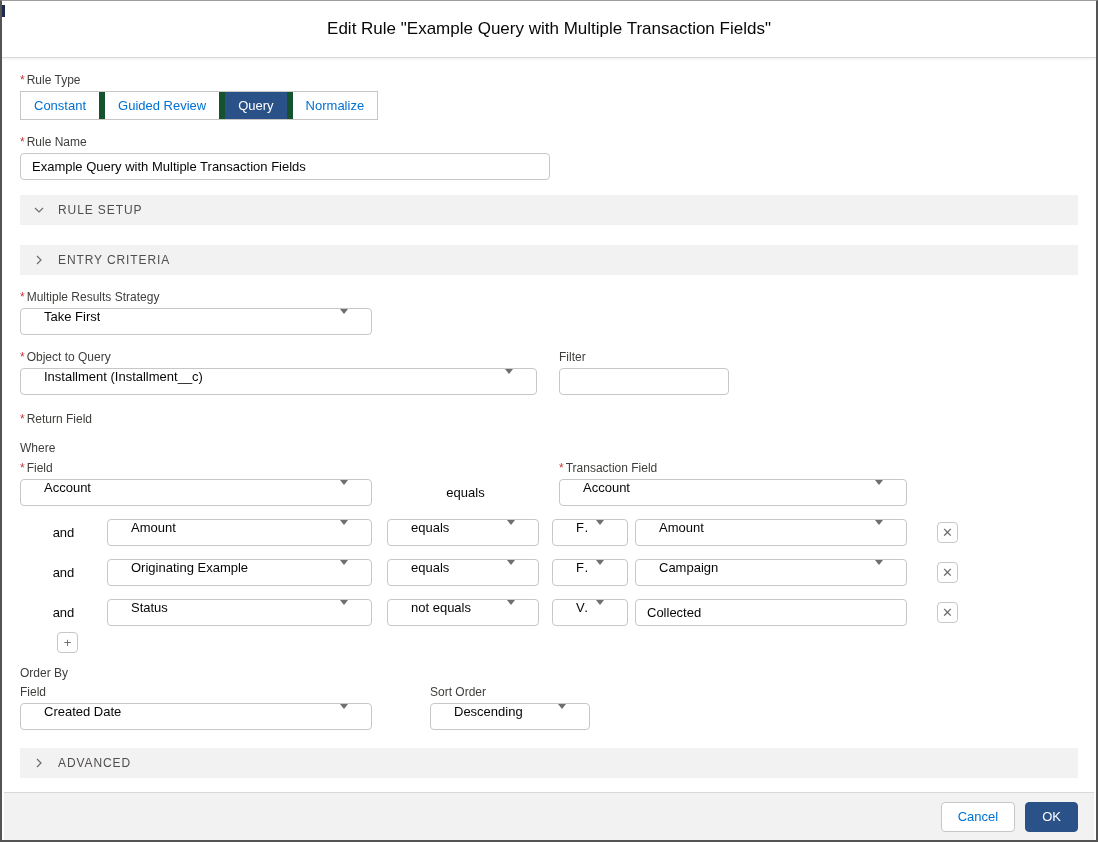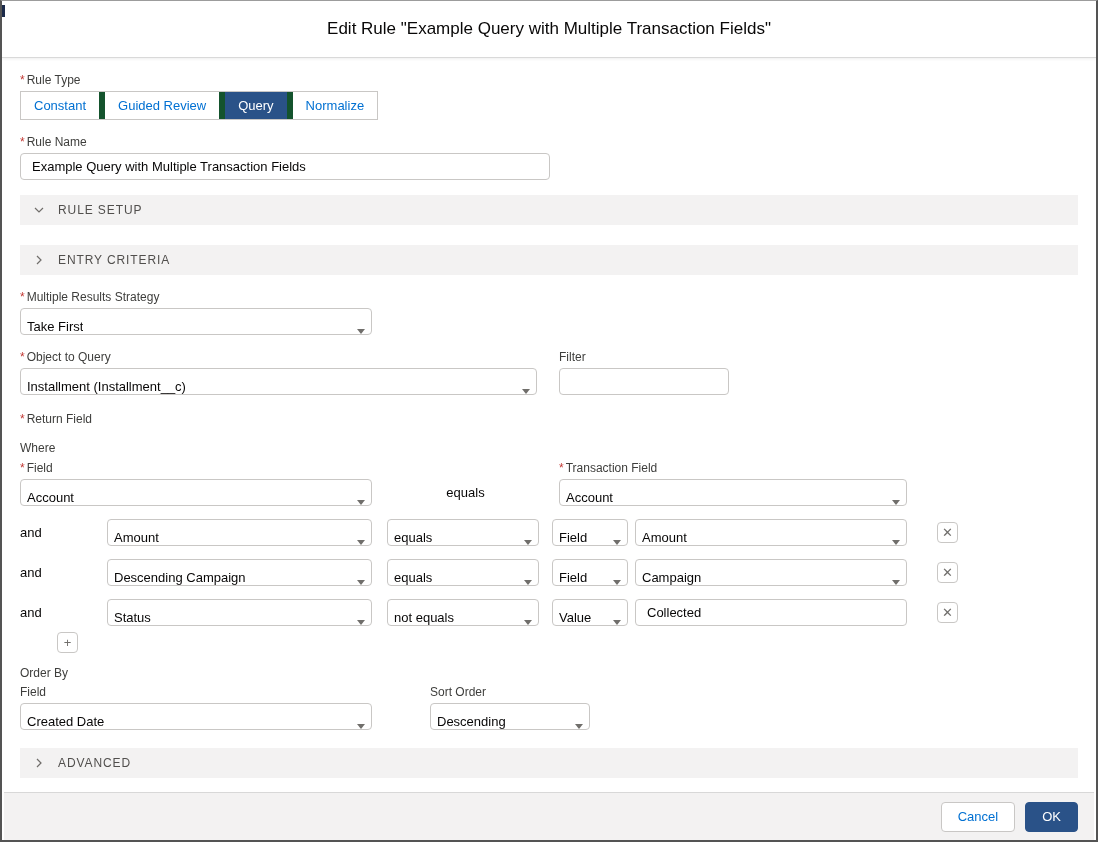--- a/index.html
+++ b/index.html
@@ -26,21 +26,21 @@
   .field-label{font-size:12px;color:var(--label);display:flex;align-items:center;height:15px;margin-bottom:4px}
   .req{color:var(--red);margin-right:2px;font-size:12px}
 
   .tabs{display:inline-flex;border:1px solid var(--border);border-radius:0;overflow:hidden;height:29px}
   .tab{padding:0 13px;line-height:27px;font-size:13px;color:var(--accent);background:#fff;
        border-left:6px solid #14532d;cursor:pointer;white-space:nowrap}
   .tab:first-child{border-left:none}
   .tab.selected{background:var(--navy);color:#fff}
 
   .select{height:27px;border:1px solid var(--border);border-radius:4px;background:#fff;font-size:13px;
-          display:flex;align-items:flex-end;justify-content:space-between;padding:0 6px;cursor:pointer}
+          display:flex;align-items:flex-start;justify-content:space-between;padding:0 23px;cursor:pointer}
   .select .val{overflow:hidden;white-space:nowrap;text-overflow:ellipsis}
   .arrow{width:0;height:0;border-left:4px solid transparent;border-right:4px solid transparent;
          border-top:5px solid #706e6b;flex:none;margin-left:8px}
   .text-input{height:27px;border:1px solid var(--border);border-radius:4px;background:#fff;font-size:13px;
               padding:0 11px;font-family:inherit;color:var(--ink);outline:none}
 
   .section-bar{height:30px;background:var(--bar-bg);display:flex;align-items:center;padding:0 13px;
                font-size:12px;letter-spacing:.9px;color:#514f4d;cursor:pointer}
   .section-bar .chev{display:flex;align-items:center;margin-right:13px}
 
@@ -49,21 +49,21 @@
   .w352{width:352px}.w530{width:530px}.w517{width:517px}.w170{width:170px}.w348{width:348px}.w160{width:160px}
   .flexrow{display:flex;align-items:center}
 
   .where-labels{display:flex;margin-top:5px}
   .where-labels .l1{width:352px}
   .where-labels .sp{width:187px}
   .cond-head{display:flex;align-items:center;margin-top:4px}
   .equals-static{width:187px;text-align:center;font-size:13px;color:var(--ink)}
 
   .cond-row{display:flex;align-items:center;margin-top:13px}
-  .w-conj{width:87px;text-align:left;font-size:13px;color:var(--ink)}
+  .w-conj{width:87px;text-align:center;font-size:13px;color:var(--ink)}
   .w-field{width:265px}
   .w-op{width:152px;margin-left:15px}
   .w-src{width:76px;margin-left:13px}
   .w-val{width:272px;margin-left:7px}
   .w-x{margin-left:30px}
 
   .icon-btn{width:21px;height:21px;border:1px solid var(--border);border-radius:4px;background:#fff;
             display:flex;align-items:center;justify-content:center;color:#706e6b;font-size:13px;
             line-height:1;cursor:pointer;padding:0;font-family:inherit}
   .plus-btn{margin-left:37px;margin-top:6px}
@@ -211,21 +211,21 @@
         <span class="arrow"></span>
       </div>
       <button class="icon-btn w-x">
         <span>✕</span>
       </button>
     </div>
 
     <div class="cond-row">
       <div class="w-conj">and</div>
       <div class="select w-field">
-        <span class="val">Descending Campaign</span>
+        <span class="val">Originating Example</span>
         <span class="arrow"></span>
       </div>
       <div class="select w-op">
         <span class="val">equals</span>
         <span class="arrow"></span>
       </div>
       <div class="select w-src">
         <span class="val">Field</span>
         <span class="arrow"></span>
       </div>

